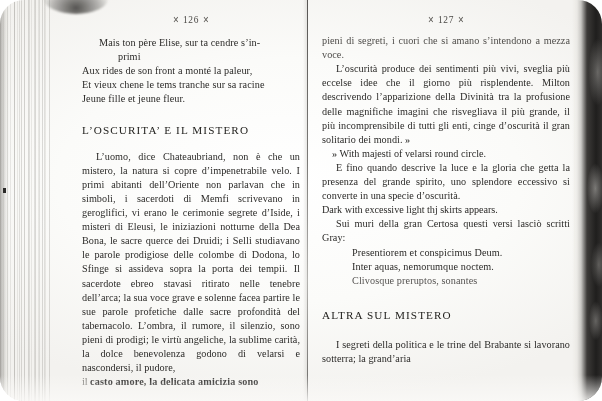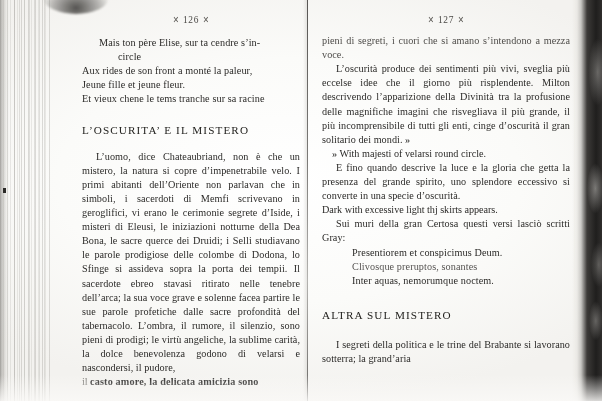--- a/index.html
+++ b/index.html
@@ -8,20 +8,21 @@
     background: #ffffff;
   }
   #page {
     position: relative;
     width: 602px;
     height: 401px;
     overflow: hidden;
     background: #fdfdfc;
     font-family: "Liberation Serif", serif;
     color: #2b2a28;
+    border-radius: 24px;
   }
 
   
   .paper {
     position: absolute;
     inset: 0;
     background:
       radial-gradient(ellipse 70% 55% at 48% 45%, #ffffff 0%, #fbfbf9 55%, #f3f2ef 100%);
   }
 
@@ -215,24 +216,24 @@
 
   <div class="paper"></div>
 
   <div class="col col-left">
 
     <div class="folio">
       <span class="deco">✕</span><span>126</span><span class="deco">✕</span>
     </div>
 
     <p class="verse first">Mais ton père Elise, sur ta cendre s’in-</p>
-    <p class="verse runover">circle</p>
+    <p class="verse runover">primi</p>
     <p class="verse">Aux rides de son front a monté la paleur,</p>
+    <p class="verse">Et vieux chene le tems tranche sur sa racine</p>
     <p class="verse">Jeune fille et jeune fleur.</p>
-    <p class="verse">Et vieux chene le tems tranche sur sa racine</p>
 
     <div class="heading">L’OSCURITA’ E IL MISTERO</div>
 
     <p class="body indent">L’uomo, dice Chateaubriand, non è che un mistero, la natura si copre d’impenetrabile velo. I primi abitanti dell’Oriente non parlavan che in simboli, i sacerdoti di Memfi scrivevano in geroglifici, vi erano le cerimonie segrete d’Iside, i misteri di Eleusi, le iniziazioni notturne della Dea Bona, le sacre querce dei Druidi; i Selli studiavano le parole prodigiose delle colombe di Dodona, lo Sfinge si assideva sopra la porta dei tempii. Il sacerdote ebreo stavasi ritirato nelle tenebre dell’arca; la sua voce grave e solenne facea partire le sue parole profetiche dalle sacre profondità del tabernacolo. L’ombra, il rumore, il silenzio, sono pieni di prodigi; le virtù angeliche, la sublime carità, la dolce benevolenza godono di velarsi e nascondersi, il pudore,</p>
 
     <p class="flush"><span class="inked-faded">il</span> <span class="inked">casto amore, la delicata amicizia sono</span></p>
   </div>
 
   <div class="col col-right">
 
@@ -246,22 +247,22 @@
 
     <p class="quote-line">» With majesti of velarsi round circle.</p>
 
     <p class="body indent">E fino quando descrive la luce e la gloria che getta la presenza del grande spirito, uno splendore eccessivo si converte in una specie d’oscurità.</p>
 
     <p class="flush">Dark with excessive light thj skirts appears.</p>
 
     <p class="body indent">Sui muri della gran Certosa questi versi lasciò scritti Gray:</p>
 
     <p class="latin">Presentiorem et conspicimus Deum.</p>
+    <p class="latin">Inter aquas, nemorumque noctem.</p>
     <p class="latin dim">Clivosque preruptos, sonantes</p>
-    <p class="latin">Inter aquas, nemorumque noctem.</p>
 
     <div class="heading">ALTRA SUL MISTERO</div>
 
     <p class="body indent">I segreti della politica e le trine del Brabante si lavorano sotterra; la grand’aria</p>
   </div>
 
   <div class="center-rule-soft"></div>
   <div class="center-rule"></div>
 
   <div class="left-streaks"></div>

